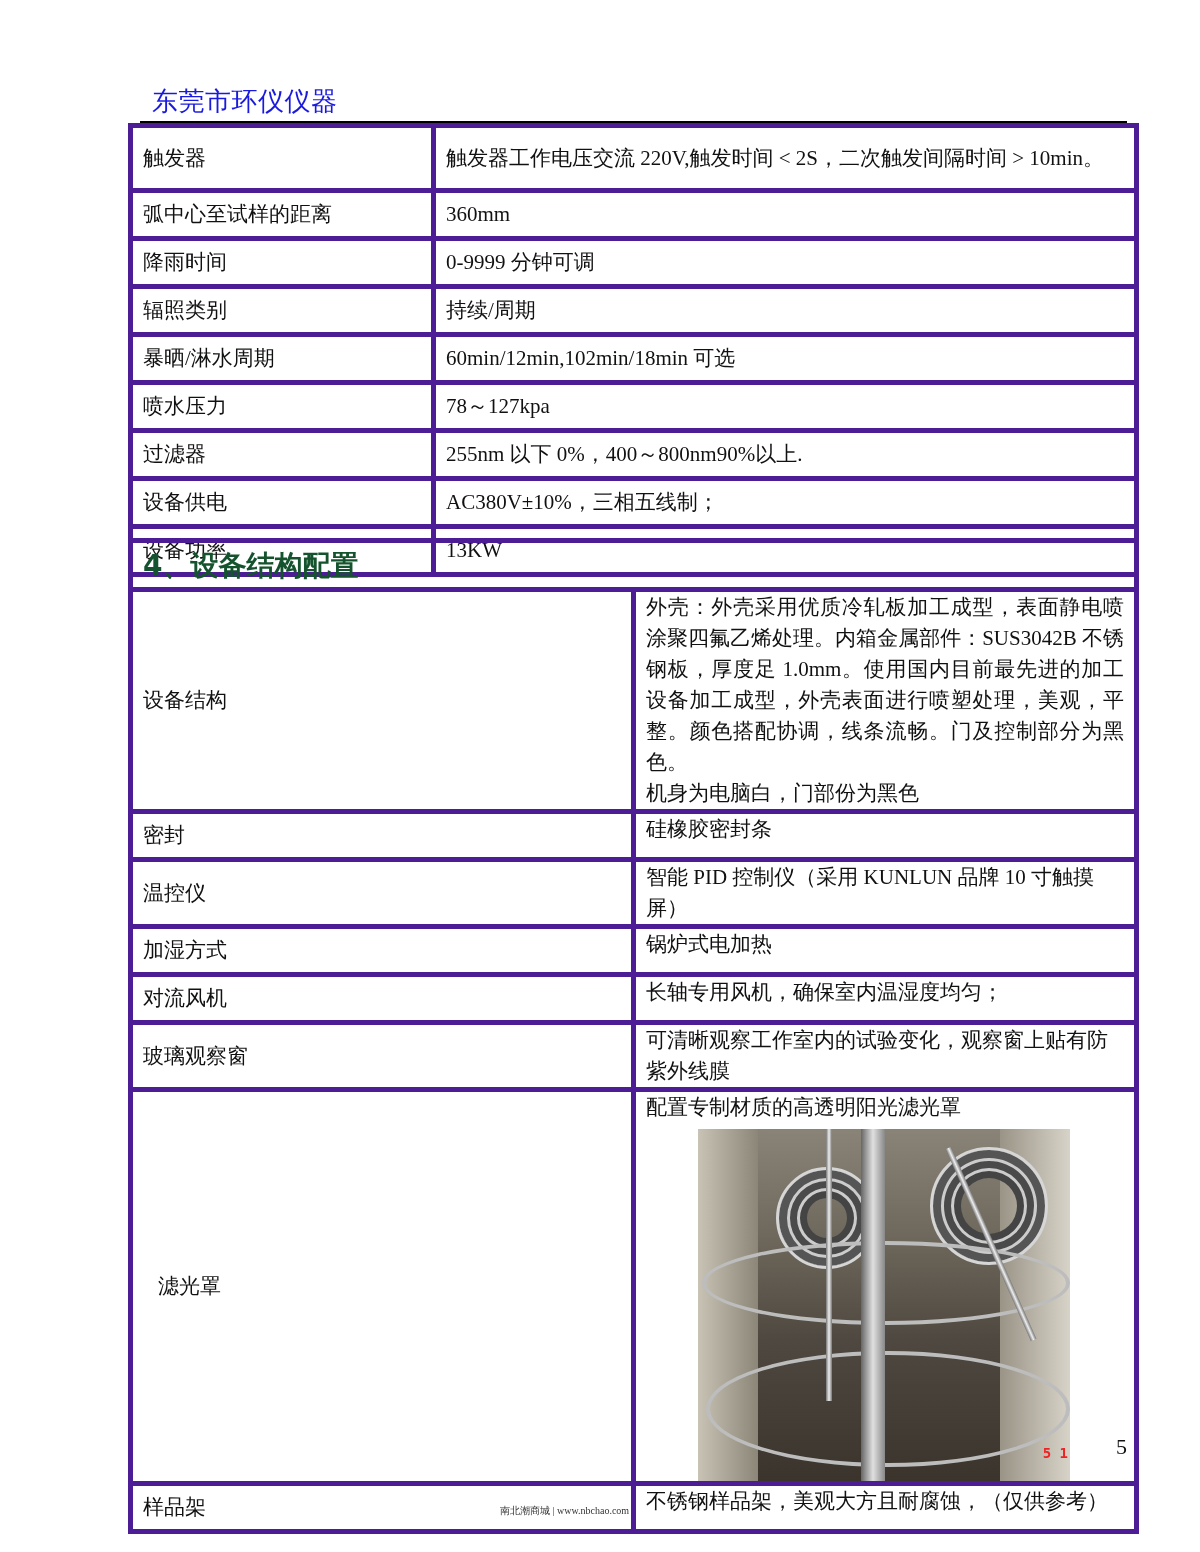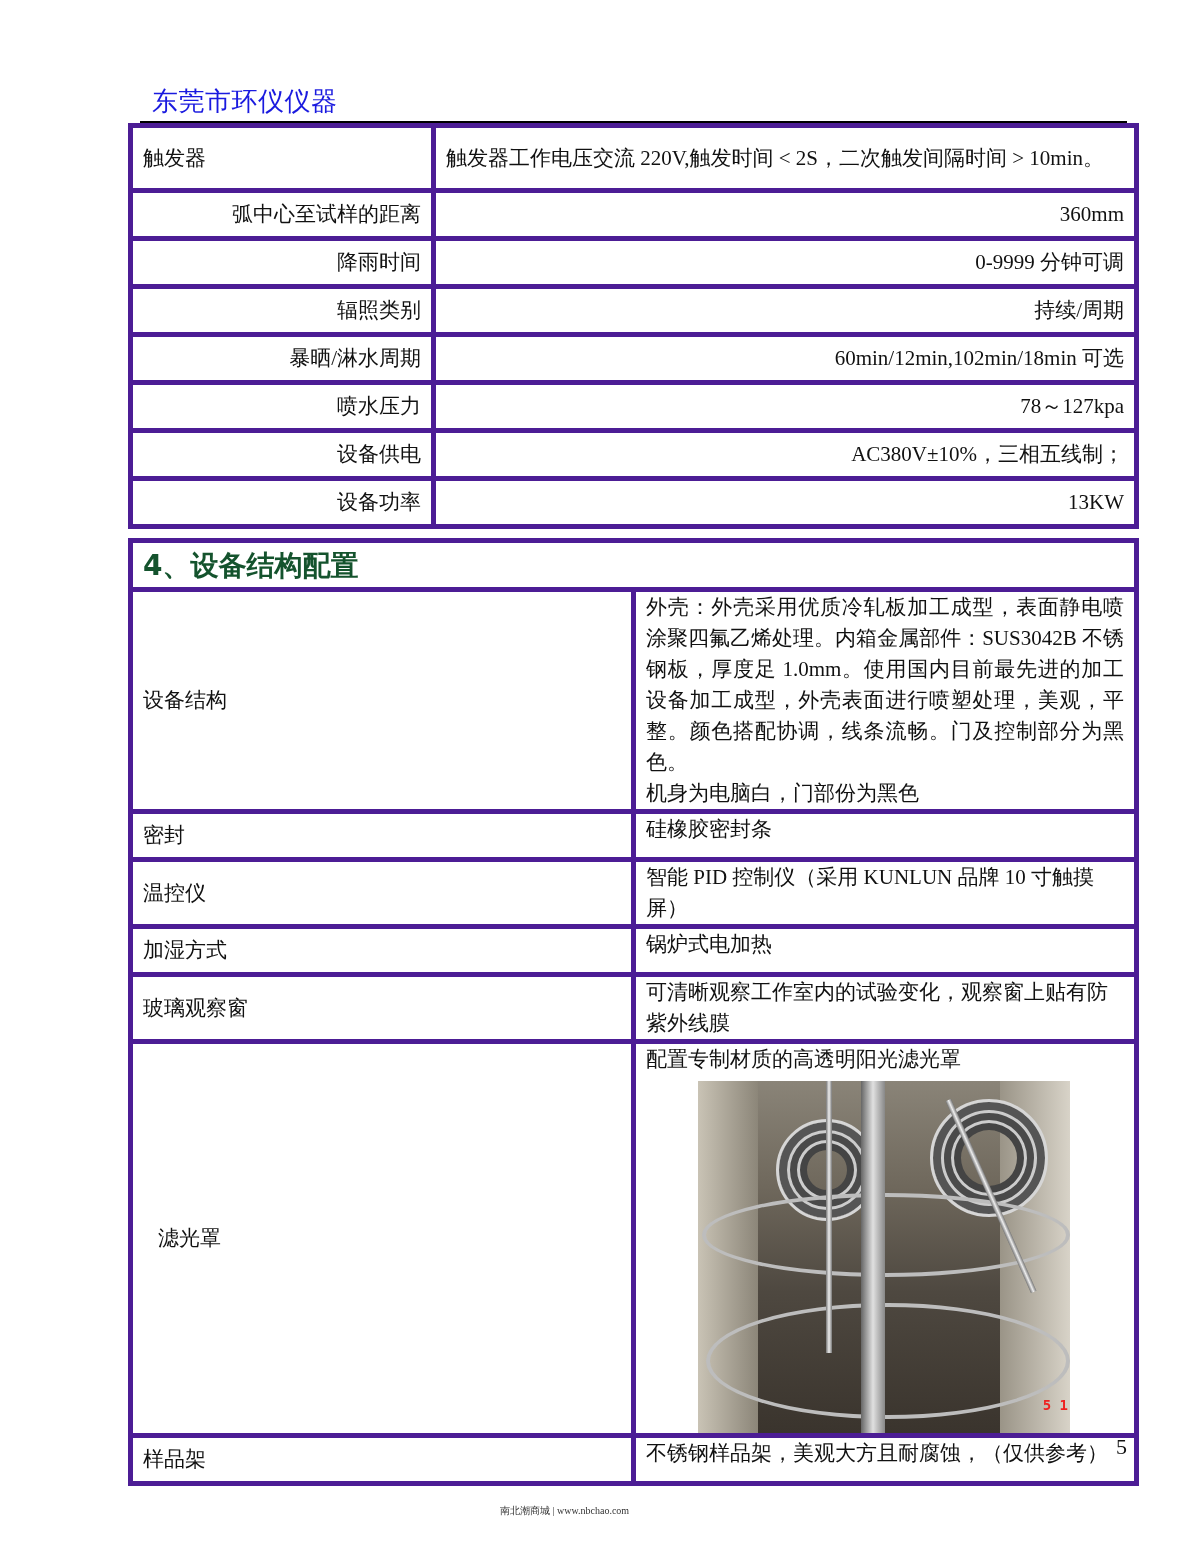--- a/index.html
+++ b/index.html
@@ -7,21 +7,21 @@
          font-family: "Liberation Serif", "DejaVu Serif", serif; color: #111; }
   .company-title { position: absolute; left: 152px; top: 84px; font-size: 26px; color: #1a1adf;
          font-family: "DejaVu Sans", "Liberation Sans", sans-serif; letter-spacing: 0.5px; }
   .header-rule { position: absolute; left: 140px; top: 121px; width: 987px; height: 2px; background: #000; }
 
   table { border-collapse: collapse; position: absolute; left: 128px; width: 1011px; table-layout: fixed; }
   td { border: 5px solid #4c1d95; font-size: 21px; line-height: 31px; padding: 0 10px; vertical-align: middle; }
   #spec-table { top: 123px; }
   #spec-table td.label { width: 278px; }
   #spec-table tr.r-tall td { height: 60px; }
-  #spec-table tr.r-std td { height: 43px; text-align: right; }
+  #spec-table tr.r-std td { height: 43px; }
 
   #struct-table { top: 538px; }
   #struct-table td.label { width: 143px; }
   #struct-table td.value { vertical-align: top; padding-top: 0px; }
   .section-head { font-size: 28px; color: #14532d; font-weight: bold; height: 44px;
          font-family: "DejaVu Sans", "Liberation Sans", sans-serif; padding-left: 10px; }
   .row-struct td { height: 153px; }
   .row-std td { height: 43px; }
   .row-std td.value { vertical-align: middle; }
   .row-seal td.value { vertical-align: top; padding-top: 2px; }
@@ -71,20 +71,24 @@
   </tr>
   <tr class="r-std">
     <td class="label">暴晒/淋水周期</td>
     <td class="value">60min/12min,102min/18min 可选</td>
   </tr>
   <tr class="r-std">
     <td class="label">喷水压力</td>
     <td class="value">78～127kpa</td>
   </tr>
   <tr class="r-std">
+    <td class="label">过滤器</td>
+    <td class="value">255nm 以下 0%，400～800nm90%以上.</td>
+  </tr>
+  <tr class="r-std">
     <td class="label">设备供电</td>
     <td class="value">AC380V±10%，三相五线制；</td>
   </tr>
   <tr class="r-std">
     <td class="label">设备功率</td>
     <td class="value">13KW</td>
   </tr>
 </tbody>
   </table>
 
@@ -106,20 +110,24 @@
   </tr>
   <tr class="row-std">
     <td class="label">温控仪</td>
     <td class="value">智能 PID 控制仪（采用 KUNLUN  品牌 10 寸触摸屏）</td>
   </tr>
   <tr class="row-std">
     <td class="label">加湿方式</td>
     <td class="value">锅炉式电加热</td>
   </tr>
   <tr class="row-std">
+    <td class="label">对流风机</td>
+    <td class="value">长轴专用风机，确保室内温湿度均匀；</td>
+  </tr>
+  <tr class="row-std">
     <td class="label">玻璃观察窗</td>
     <td class="value">可清晰观察工作室内的试验变化，观察窗上贴有防紫外线膜</td>
   </tr>
   <tr class="row-filter">
     <td class="label">滤光罩</td>
     <td class="value">
       <div>配置专制材质的高透明阳光滤光罩</div>
       <div class="photo">
         <div class="wall-l"></div>
         <div class="wall-r"></div>

